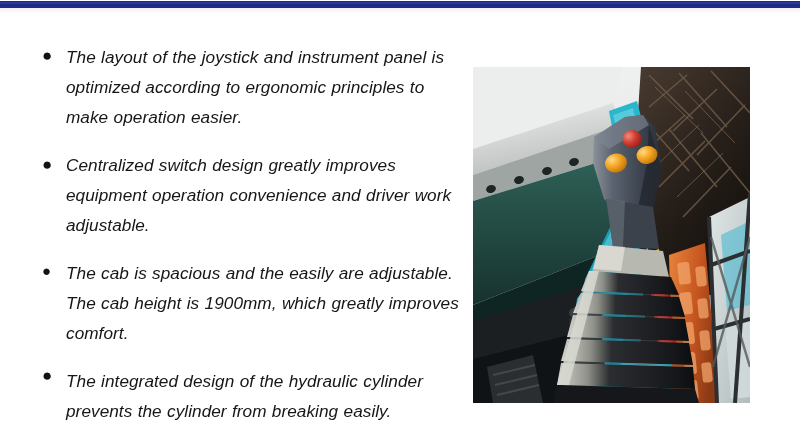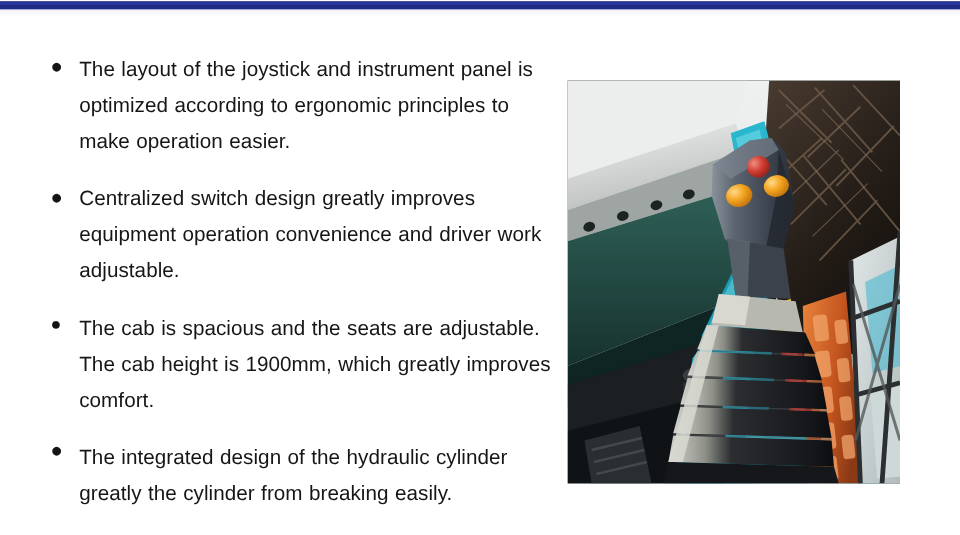--- a/index.html
+++ b/index.html
@@ -67,20 +67,21 @@
     text-align: left;
     padding-left: 4px;
   }
   .bullet-text {
     flex: 1 1 auto;
     font-size: 17.2px;
     line-height: 30px;
     color: #161616;
     letter-spacing: 0.05px;
     word-spacing: 0.5px;
+    font-style: italic;
   }
 
   
   .bullet-item[data-idx="0"] .bullet-mark { line-height: 28px; }
   .bullet-item[data-idx="1"] .bullet-mark { line-height: 29px; }
   .bullet-item[data-idx="2"] .bullet-mark { line-height: 26px; font-size: 15px; }
   .bullet-item[data-idx="3"] .bullet-mark { line-height: 20px; }
 
   
   #photo {
@@ -111,26 +112,26 @@
       <span class="bullet-text">The layout of the joystick and instrument panel is optimized according to ergonomic principles to make operation easier.</span>
     </div>
 
     <div class="bullet-item" data-idx="1">
       <span class="bullet-mark">●</span>
       <span class="bullet-text">Centralized switch design greatly improves equipment operation convenience and driver work adjustable.</span>
     </div>
 
     <div class="bullet-item" data-idx="2">
       <span class="bullet-mark">●</span>
-      <span class="bullet-text">The cab is spacious and the seats are adjustable. The cab height is 1900mm, which greatly improves comfort.</span>
+      <span class="bullet-text">The cab is spacious and the easily are adjustable. The cab height is 1900mm, which greatly improves comfort.</span>
     </div>
 
     <div class="bullet-item" data-idx="3">
       <span class="bullet-mark">●</span>
-      <span class="bullet-text">The integrated design of the hydraulic cylinder greatly the cylinder from breaking easily.</span>
+      <span class="bullet-text">The integrated design of the hydraulic cylinder prevents the cylinder from breaking easily.</span>
     </div>
 
   </div>
 
   <div id="photo">
     <svg width="277" height="336" viewBox="0 0 277 336">
       <defs>
         <linearGradient id="gSky" x1="0" y1="0" x2="0.3" y2="1">
           <stop offset="0%" stop-color="#f3f4f4"></stop>
           <stop offset="100%" stop-color="#d7dad9"></stop>

